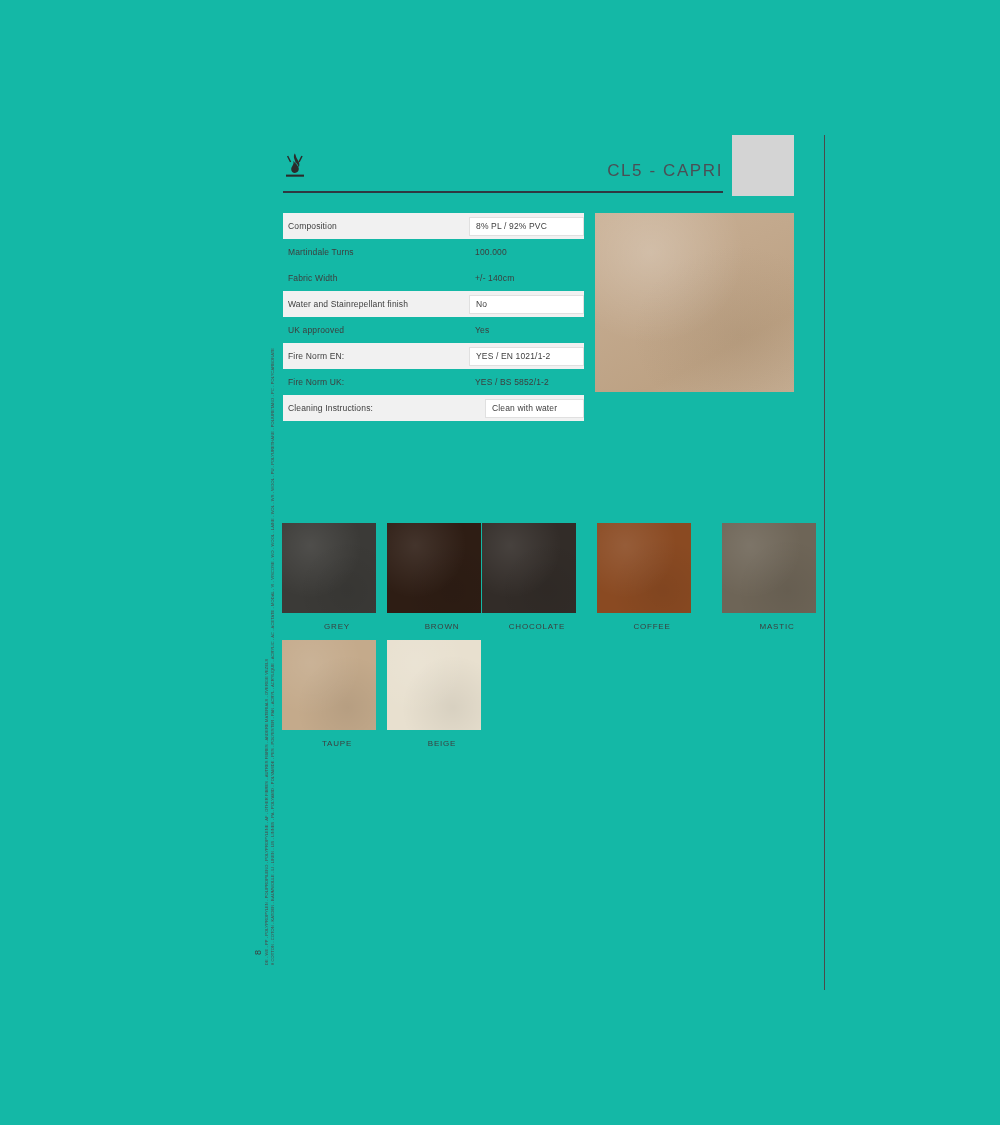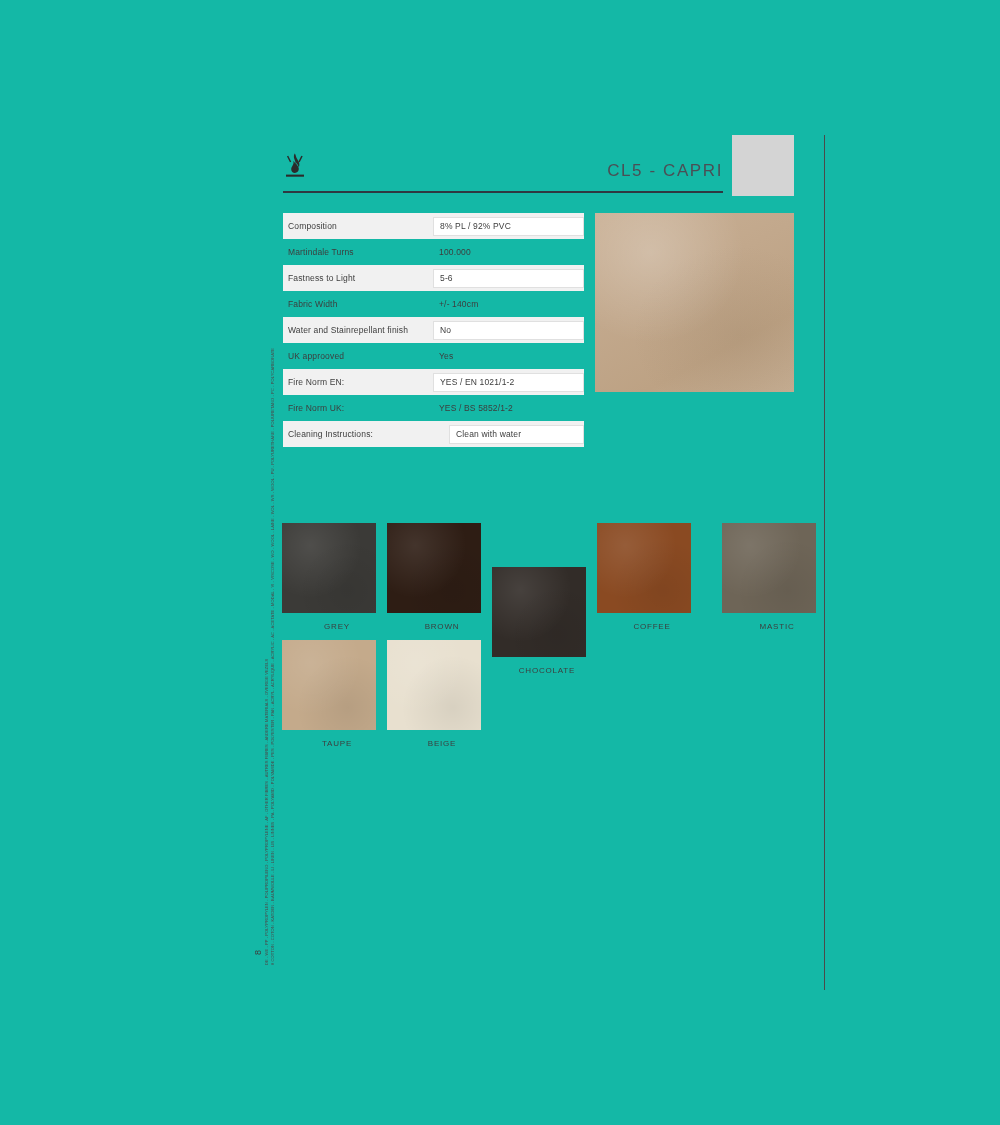--- a/index.html
+++ b/index.html
@@ -83,20 +83,21 @@
     position: absolute;
     left: 283px;
     top: 213px;
     width: 301px;
   }
   .spec-row {
     position: relative;
     height: 26px;
     display: flex;
     align-items: center;
+    gap: 36px;
   }
   .spec-row.shaded { background: #f1f1f1; }
 
   .spec-label {
     width: 150px;
     flex: 0 0 150px;
     font-size: 8.5px;
     color: #3d3d3d;
     padding-left: 5px;
     box-sizing: border-box;
@@ -244,24 +245,20 @@
 
   <div class="spec-table" id="spec-table">
       <div class="spec-row shaded">
         <div class="spec-label">Composition</div>
         <div class="spec-value">8% PL / 92% PVC</div>
       </div>
       <div class="spec-row">
         <div class="spec-label">Martindale Turns</div>
         <div class="spec-value">100.000</div>
       </div>
-      <div class="spec-row shaded">
-        <div class="spec-label">Fastness to Light</div>
-        <div class="spec-value">5-6</div>
-      </div>
       <div class="spec-row">
         <div class="spec-label">Fabric Width</div>
         <div class="spec-value">+/- 140cm</div>
       </div>
       <div class="spec-row shaded">
         <div class="spec-label">Water and Stainrepellant finish</div>
         <div class="spec-value">No</div>
       </div>
       <div class="spec-row">
         <div class="spec-label">UK approoved</div>
@@ -286,21 +283,21 @@
   <div class="swatch-grid" id="swatch-grid">
       <div class="swatch-row">
         <div class="swatch" style="left: 0px;">
           <div class="swatch-chip" style="background: rgb(59, 58, 55);"></div>
           <div class="swatch-label">GREY</div>
         </div>
         <div class="swatch" style="left: 105px;">
           <div class="swatch-chip" style="background: rgb(46, 29, 20);"></div>
           <div class="swatch-label">BROWN</div>
         </div>
-        <div class="swatch" style="left: 210px; margin-top: 44px;">
+        <div class="swatch" style="left: 200px;">
           <div class="swatch-chip" style="background: rgb(50, 44, 40);"></div>
           <div class="swatch-label">CHOCOLATE</div>
         </div>
         <div class="swatch" style="left: 315px;">
           <div class="swatch-chip" style="background: rgb(138, 74, 34);"></div>
           <div class="swatch-label">COFFEE</div>
         </div>
         <div class="swatch" style="left: 420px; padding-left: 20px;">
           <div class="swatch-chip" style="background: rgb(110, 101, 87);"></div>
           <div class="swatch-label">MASTIC</div>

